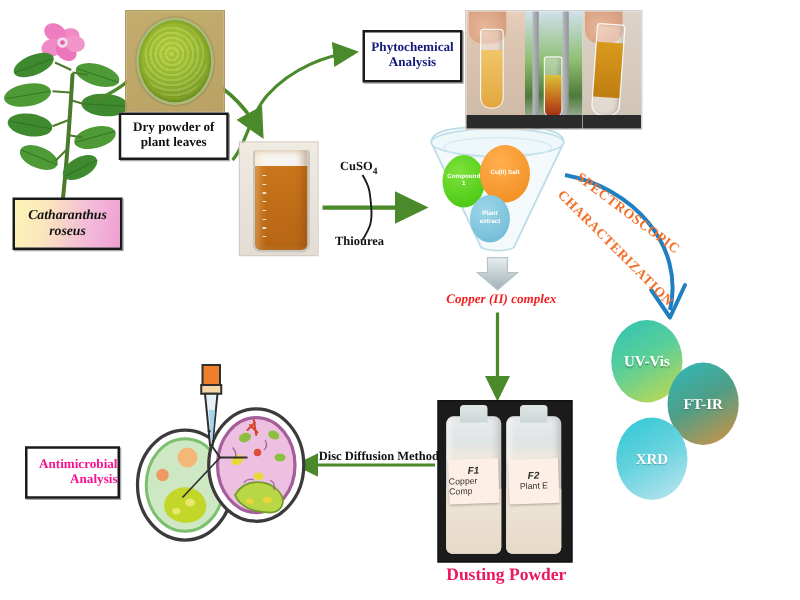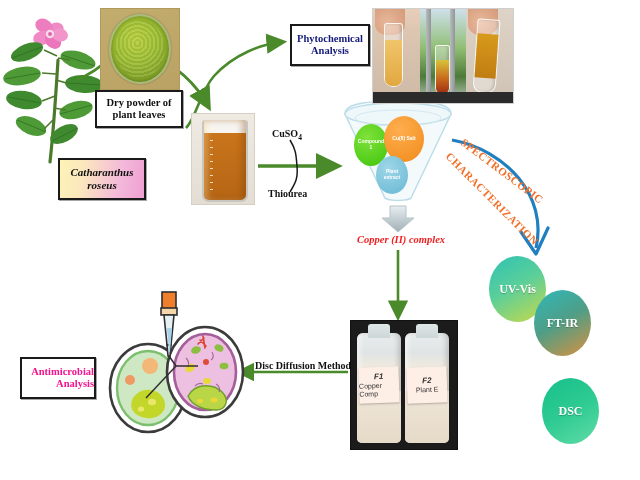--- a/index.html
+++ b/index.html
@@ -27,21 +27,20 @@
     line-height:1.18;
     box-shadow:1px 1px 0 rgba(0,0,0,.35);
   }
   .boxlabel span{display:block;white-space:nowrap;}
 
   #box-catharanthus{
     left:10px;top:158px;width:88px;height:42px;
     background:linear-gradient(100deg,#fdf3b6 0%,#fbe7bd 28%,#f3b9da 70%,#ef9fd2 100%);
     font-style:italic;color:#111;font-size:11px;
     border-width:2px;
-    margin-left:48px;
   }
   #box-drypowder{
     left:95px;top:90px;width:88px;height:38px;
     color:#101010;font-size:10.5px;
   }
   #box-leafextract{
     left:183px;top:204px;width:76px;height:22px;
     color:#a9510a;font-size:11px;
   }
   #box-phyto{
@@ -413,21 +412,21 @@
   </div>
 
   <div class="abs" id="funnel">
     <div class="bubble" id="bub-compound">Compound 1</div>
     <div class="bubble" id="bub-salt">Cu(II) Salt</div>
     <div class="bubble" id="bub-plant">Plant extract</div>
   </div>
 
   <div class="chip" id="chip-uvvis">UV-Vis</div>
   <div class="chip" id="chip-ftir">FT-IR</div>
-  <div class="chip" id="chip-dsc">DSC</div>
+  <div class="chip" id="chip-xrd">XRD</div>
 
   <div class="spectroword" id="spectro1">SPECTROSCOPIC</div>
   <div class="spectroword" id="spectro2">CHARACTERIZATION</div>
 
   <div class="boxlabel" id="box-catharanthus">
     <span>Catharanthus</span>
     <span>roseus</span>
   </div>
 
   <div class="boxlabel" id="box-drypowder">
@@ -445,16 +444,17 @@
     <span>Antimicrobial</span>
     <span>Analysis</span>
   </div>
 
   <div class="freetext" id="txt-cuso4"><span>CuSO</span><sub>4</sub></div>
 
   <div class="freetext" id="txt-thiourea">Thiourea</div>
 
   <div class="freetext" id="txt-copper-complex">Copper (II) complex</div>
 
+  <div class="freetext" id="txt-dusting">Dusting Powder</div>
 
   <div class="freetext" id="txt-disc">Disc Diffusion Method</div>
 
 </div>
 
 </body></html>

